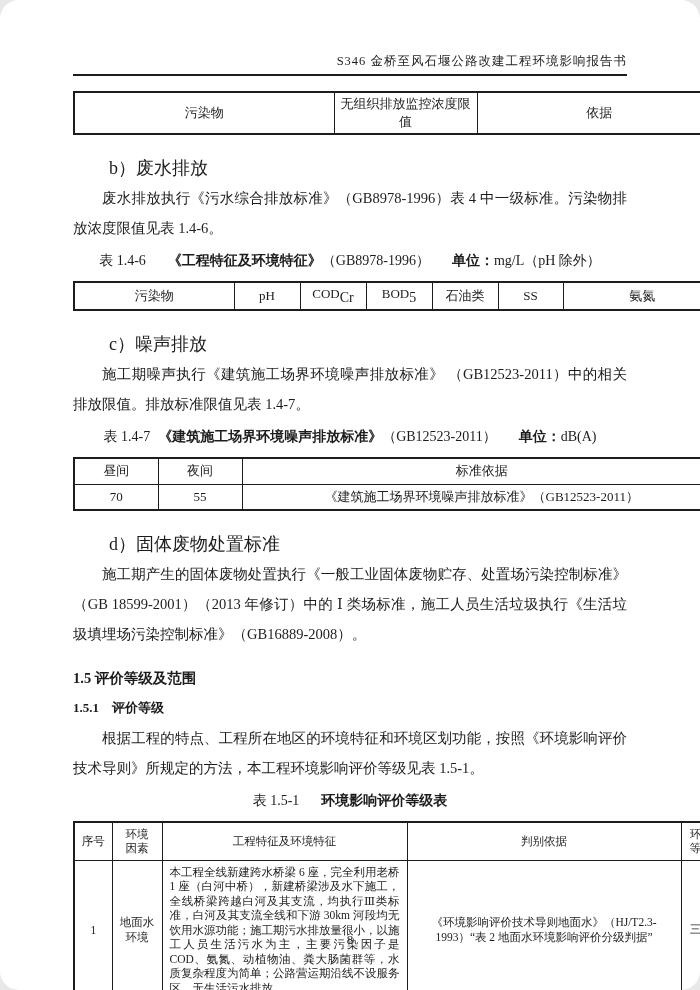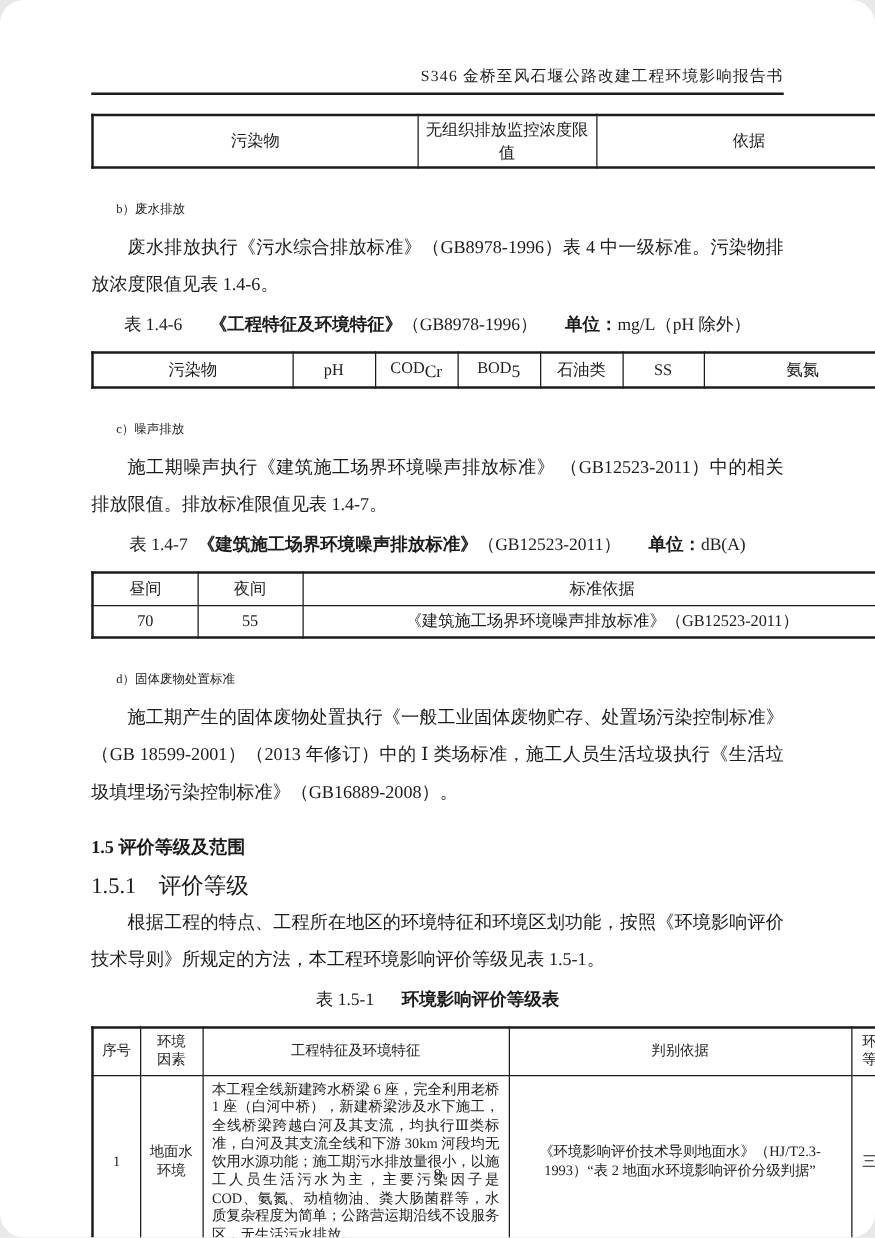--- a/index.html
+++ b/index.html
@@ -32,21 +32,21 @@
     color:#1c1c1c;
   }
   table, table td, table th{border:1px solid #1c1c1c;}
   table{border-width:2px;}
   td,th{font-weight:normal;text-align:center;vertical-align:middle;padding:2px 4px;box-sizing:border-box;}
   .t-top{margin-top:15px;}
   .t-top tr:nth-child(1) td{height:28px;}
   .t-top tr:nth-child(2) td{height:31px;}
   .sec-heading{
     margin:18px 0 0 0;
-    font-size:10px;line-height:30px;
+    font-size:18px;line-height:30px;
     text-indent:2em;
   }
   p.body{
     margin:0;font-size:14.5px;line-height:30px;
     text-indent:2em;text-align:justify;
   }
   .caption{
     margin:5px 0 7px 0;
     text-align:center;font-size:14px;line-height:26px;
     white-space:nowrap;
@@ -62,21 +62,21 @@
   .t151 .feature-cell{
     text-align:justify;vertical-align:middle;
     padding:4px 7px;line-height:14.5px;
   }
   .t151 .basis-cell{line-height:15px;padding:4px 8px;}
   .t151 .factor-cell{white-space:pre-line;line-height:15px;}
   .section-title{
     margin:14px 0 0 0;font-size:14.5px;line-height:30px;font-weight:bold;
   }
   .sub-title{
-    margin:0;font-size:18px;line-height:30px;font-weight:normal;
+    margin:0;font-size:13px;line-height:30px;font-weight:bold;
   }
   .page-number{
     position:absolute;left:0;bottom:42px;width:700px;
     text-align:center;font-size:13px;
   }
   sub{font-size:14px;}
 </style>
 </head>
 <body>
 

